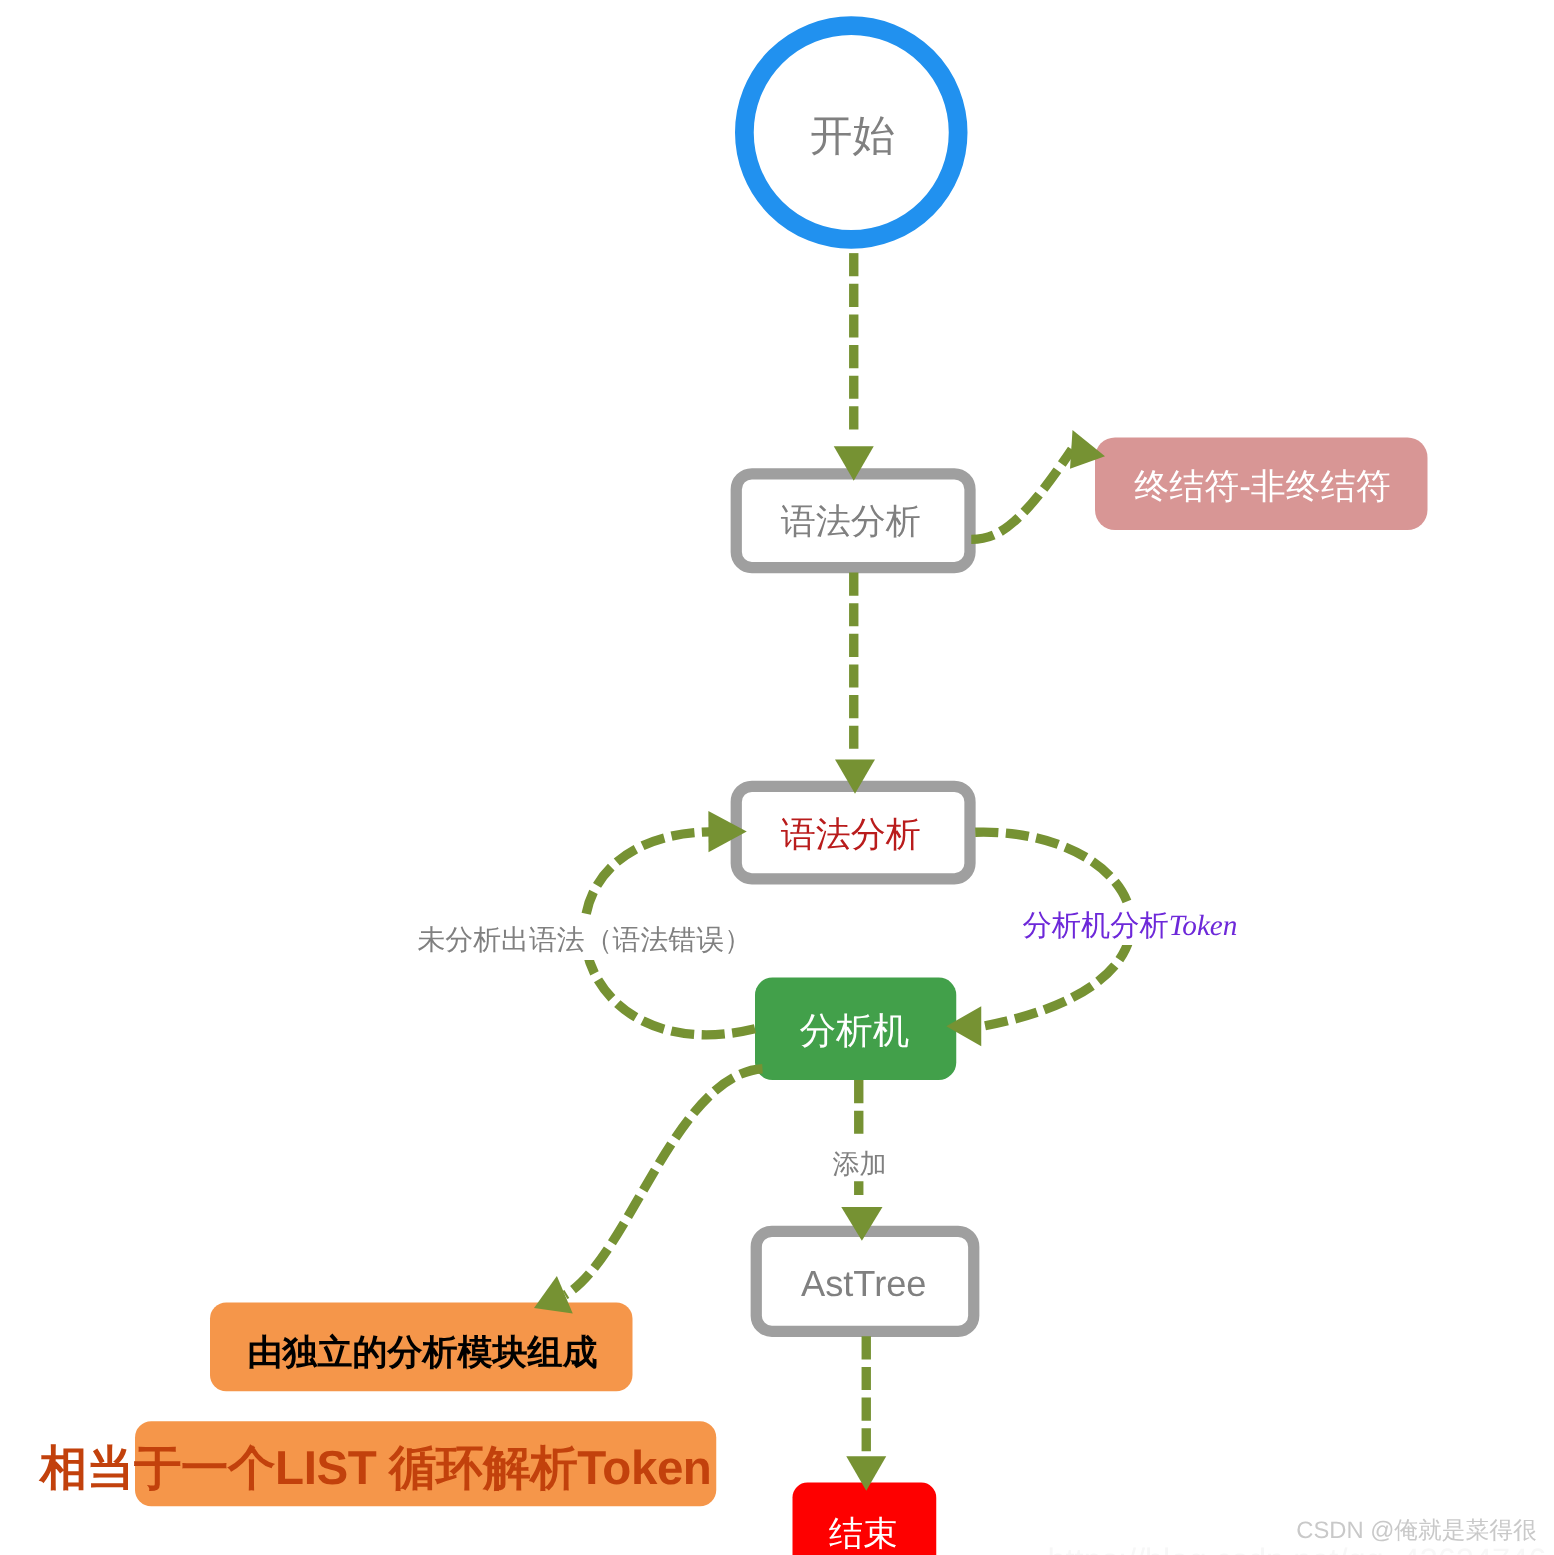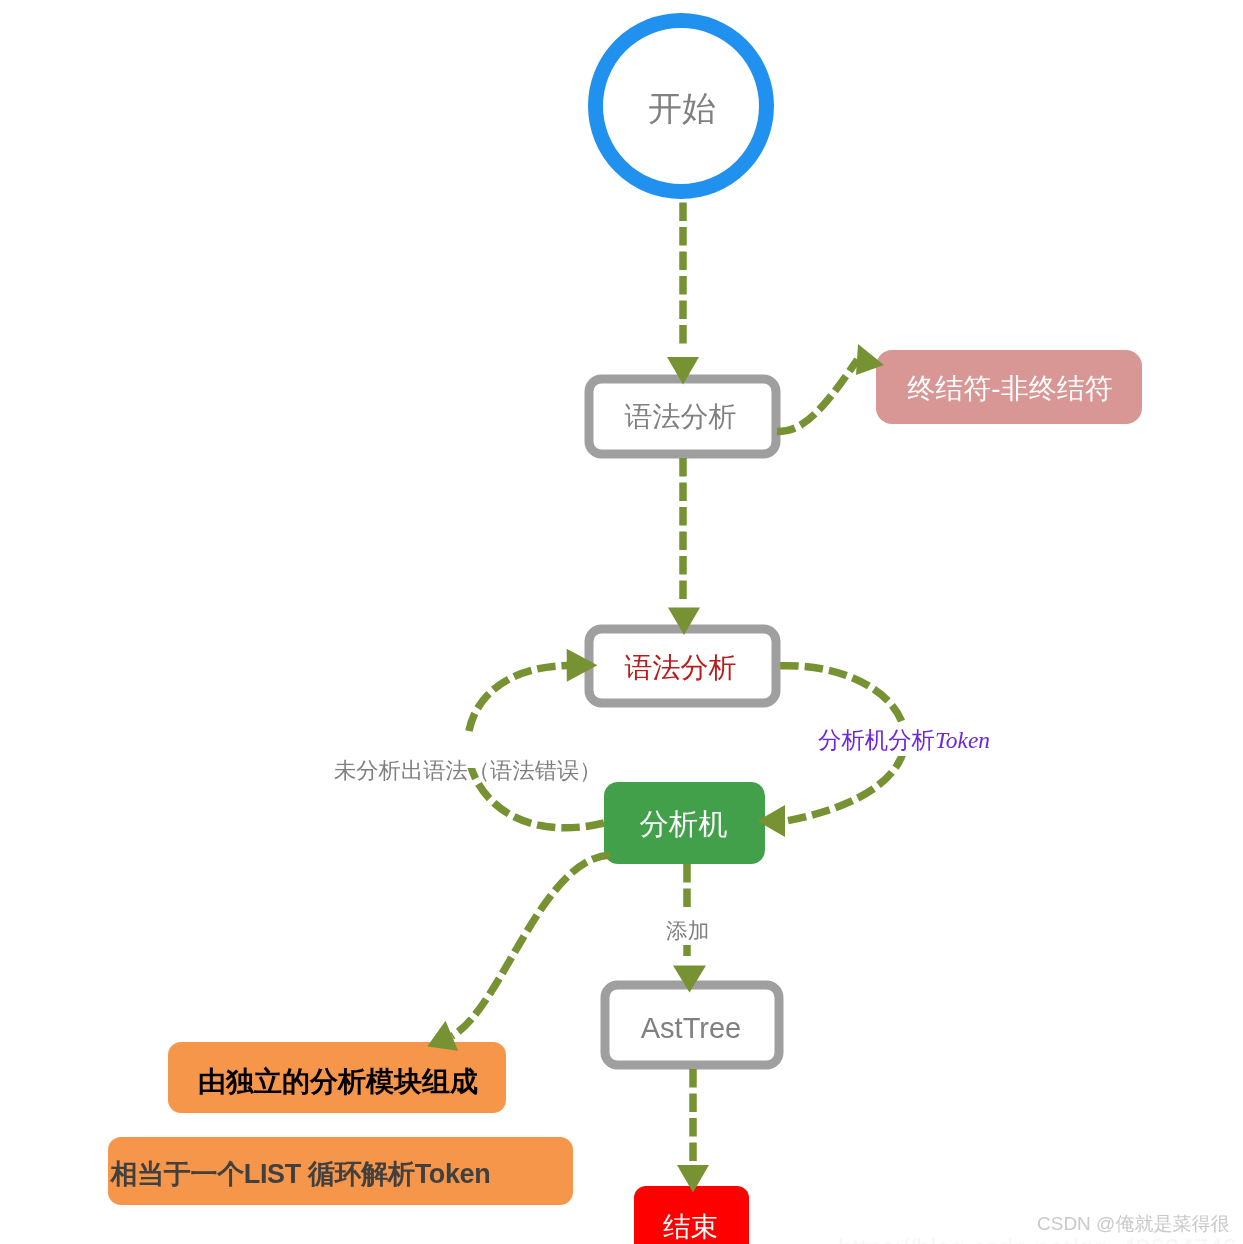--- a/index.html
+++ b/index.html
@@ -68,27 +68,27 @@
   <div class="node-label" style="left:583px;top:390px;width:195px;height:54px;font-size:28px;color:#808080;">语法分析</div>
 
   <div class="node-label" style="left:877px;top:361px;width:266px;height:56px;font-size:28px;color:#ffffff;font-weight:normal;">终结符-非终结符</div>
 
   <div class="node-label" style="left:583px;top:641px;width:195px;height:54px;font-size:28px;color:#b91c1c;">语法分析</div>
 
   <div class="node-label" style="left:603px;top:797px;width:161px;height:56px;font-size:29.3px;color:#ffffff;">分析机</div>
 
   <div class="node-label" style="left:169px;top:1054px;width:338px;height:56px;font-size:28px;color:#000000;font-weight:bold;">由独立的分析模块组成</div>
 
-  <div class="node-label" style="left:108px;top:1146px;width:385px;height:56px;font-size:27px;letter-spacing:-0.35px;color:#404040;font-weight:bold;">相当于一个LIST 循环解析Token</div>
+  <div class="node-label" style="left:108px;top:1146px;width:385px;height:56px;font-size:38px;letter-spacing:-0.35px;color:#c2410c;font-weight:bold;">相当于一个LIST 循环解析Token</div>
 
   <div class="node-label" style="left:604px;top:1001px;width:174px;height:54px;font-size:29px;color:#808080;">AstTree</div>
 
   <div class="node-label" style="left:633px;top:1202px;width:115px;height:50px;font-size:27.5px;color:#ffffff;">结束</div>
 
-  <div class="edge-label" style="left:334px;top:737px;font-size:22.3px;color:#808080;margin-top:19px;">未分析出语法（语法错误）</div>
+  <div class="edge-label" style="left:334px;top:737px;font-size:22.3px;color:#808080;">未分析出语法（语法错误）</div>
 
   <div class="edge-label" style="left:818px;top:724px;font-size:23.4px;color:#6d28d9;">
     <span>分析机分析</span><span style="font-style:italic;">Token</span>
   </div>
 
   <div class="edge-label" style="left:666px;top:916px;font-size:21.7px;color:#808080;font-family:'Liberation Sans',sans-serif;text-align:center;">添加</div>
 
   <div class="wm" style="left:1037px;top:1211px;font-size:19px;color:#c9c9c9;">CSDN @俺就是菜得很</div>
 
   <div class="wm" style="left:838px;top:1233px;font-size:26px;color:#f7f7f7;">https://blog.csdn.net/qq_43624746</div>

